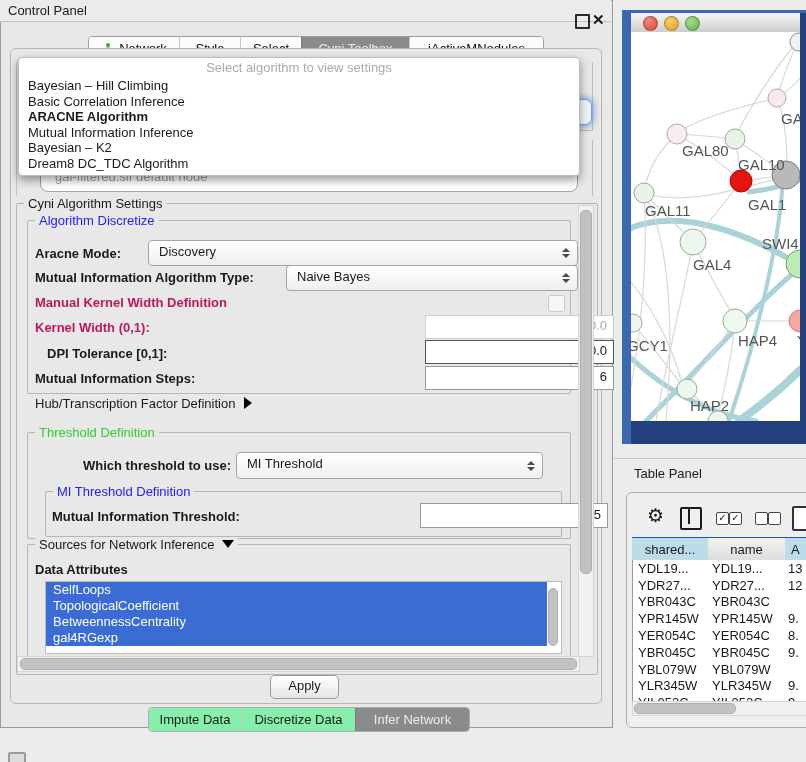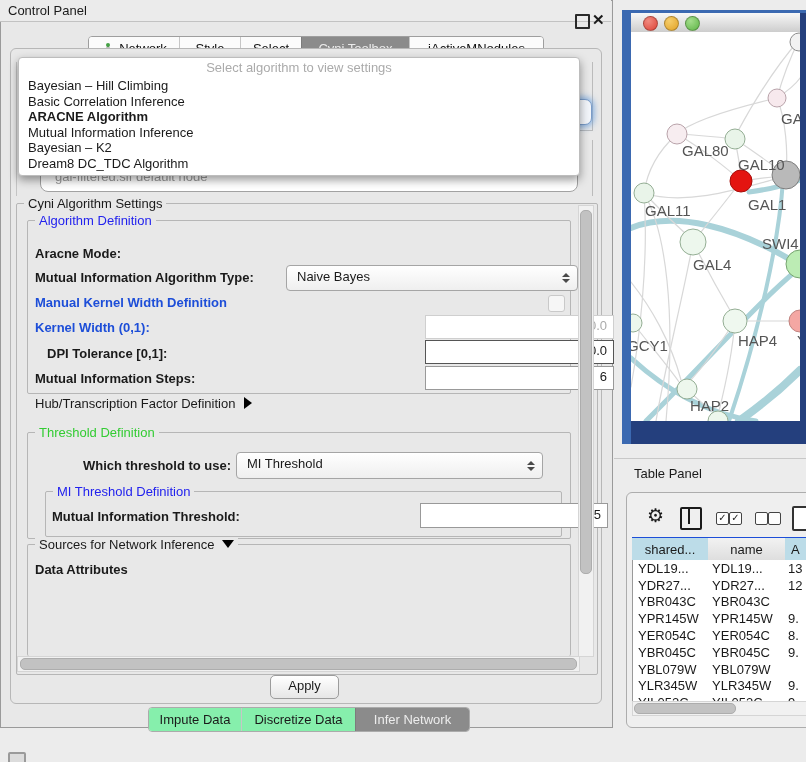--- a/index.html
+++ b/index.html
@@ -14,21 +14,21 @@
   .tabbar{position:absolute;left:88px;top:36px;height:23px;display:flex;border:1px solid #9E9E9E;border-radius:4px;overflow:hidden;background:#FBFBFB;}
   .tab{display:flex;align-items:center;justify-content:center;height:100%;border-left:1px solid #C6C6C6;background:#FBFBFB;color:#111;}
   .tab:first-child{border-left:none;}
   .tab.sel{background:#8B8B8B;color:#ECECEC;border-left:1px solid #7C7C7C;}
   
   .outerpanel{position:absolute;left:10px;top:48px;width:590px;height:654px;background:#E8E8E8;border:1px solid #B7B7B7;border-radius:6px;}
   
   .gbox{position:absolute;border:1px solid #B6B6B6;border-radius:2px;}
   .gtitle{position:absolute;background:#E8E8E8;padding:0 4px;white-space:nowrap;}
   .bl{position:absolute;font-weight:bold;white-space:nowrap;}
-  .dis{color:#1d4ed8;}
+  .dis{color:#be185d;}
   .field{position:absolute;background:#FFF;border:1px solid #999;text-align:right;padding-right:6px;line-height:20px;padding-left:38px;}
   .combo{position:absolute;background:linear-gradient(#FFFFFF,#EFEFEF);border:1px solid #A5A5A5;border-radius:4px;line-height:22px;padding-left:10px;}
   .stepper{position:absolute;right:7px;top:50%;transform:translateY(-50%);display:flex;flex-direction:column;gap:2px;}
   .tri-u{width:0;height:0;border-left:4px solid transparent;border-right:4px solid transparent;border-bottom:4px solid #4A4A4A;}
   .tri-d{width:0;height:0;border-left:4px solid transparent;border-right:4px solid transparent;border-top:4px solid #4A4A4A;}
   .tri-right{display:inline-block;width:0;height:0;border-top:6px solid transparent;border-bottom:6px solid transparent;border-left:8px solid #000;margin-left:9px;vertical-align:-1px;}
   .tri-down{display:inline-block;width:0;height:0;border-left:6px solid transparent;border-right:6px solid transparent;border-top:8px solid #000;margin-left:7px;vertical-align:1px;}
   .checkbox{position:absolute;width:15px;height:15px;background:#F6F6F6;border:1px solid #C9C9C9;border-radius:3px;}
   
   .popup{position:absolute;left:18px;top:57px;width:560px;height:115px;background:#FFF;border:1px solid #BDBDBD;border-radius:4px;box-shadow:0 4px 10px rgba(0,0,0,.4);padding-top:2px;}
@@ -108,23 +108,30 @@
   <div class="abs" style="left:16px;top:62px;width:1px;height:134px;background:#C4C4C4;"></div>
   <div class="abs" style="left:568px;top:99px;width:22px;height:24px;background:#F2F5FA;border:1px solid #7A9CC8;border-radius:0 7px 7px 0;box-shadow:0 0 6px 2px rgba(90,150,220,.7);"></div>
   <div class="abs" style="left:40px;top:163px;width:522px;height:27px;background:#FFF;border:1px solid #A2A2A2;border-radius:8px;line-height:25px;padding-left:14px;color:#9B9B9B;">
     <span>gal-filtered.sif default node</span>
   </div>
 
   <div class="gbox" style="left:16px;top:203px;width:580px;height:470px;"></div>
   <div class="gtitle" style="left:24px;top:196px;">Cyni Algorithm Settings</div>
 
   <div class="gbox" style="left:27px;top:220px;width:542px;height:172px;"></div>
-  <div class="gtitle" style="left:35px;top:213px;color:#2222EE;">Algorithm Definition</div>
+  <div class="gtitle" style="left:35px;top:213px;color:#2222EE;">Algorithm Discretize</div>
 
   <div class="bl" style="left:35px;top:246px;">Aracne Mode:</div>
+  <div class="combo" style="left:148px;top:240px;width:418px;height:24px;">
+    <span>Discovery</span>
+    <span class="stepper">
+        <i class="tri-u"></i>
+        <i class="tri-d"></i>
+      </span>
+  </div>
 
   <div class="bl" style="left:35px;top:270px;">Mutual Information Algorithm Type:</div>
   <div class="combo" style="left:286px;top:265px;width:280px;height:24px;">
     <span>Naive Bayes</span>
     <span class="stepper">
         <i class="tri-u"></i>
         <i class="tri-d"></i>
       </span>
   </div>
 
@@ -160,20 +167,29 @@
   <div class="gtitle" style="left:53px;top:484px;color:#2222EE;">MI Threshold Definition</div>
   <div class="bl" style="left:52px;top:509px;">Mutual Information Threshold:</div>
   <div class="field" style="left:420px;top:503px;width:142px;height:23px;line-height:21px;">0.5</div>
 
   <div class="gbox" style="left:27px;top:544px;width:542px;height:111px;border-bottom:none;"></div>
   <div class="gtitle" style="left:35px;top:537px;">
     <span>Sources for Network Inference</span><i class="tri-down"></i>
   </div>
   <div class="bl" style="left:35px;top:562px;">Data Attributes</div>
 
+  <div class="attrlist">
+    <div id="attr-rows">
+        <div class="attr-row" style="background: rgb(58, 108, 212);">SelfLoops</div>
+        <div class="attr-row" style="background: rgb(58, 108, 212);">TopologicalCoefficient</div>
+        <div class="attr-row" style="background: rgb(58, 108, 212);">BetweennessCentrality</div>
+        <div class="attr-row" style="background: rgb(58, 108, 212);">gal4RGexp</div>
+      </div>
+    <div class="sbthumb" style="right:3px;top:6px;width:8px;height:56px;"></div>
+  </div>
 
   <div class="sbtrack" style="left:578px;top:205px;width:14px;height:450px;border-radius:0;"></div>
   <div class="sbthumb" style="left:580px;top:210px;width:10px;height:362px;"></div>
   <div class="sbtrack" style="left:17px;top:656px;width:561px;height:14px;border-radius:0;"></div>
   <div class="sbthumb" style="left:20px;top:658px;width:555px;height:10px;"></div>
 
   <div class="btn" style="left:270px;top:675px;width:67px;height:22px;">Apply</div>
 
   <div class="btabbar">
     <div class="btab" style="width:92px;">

